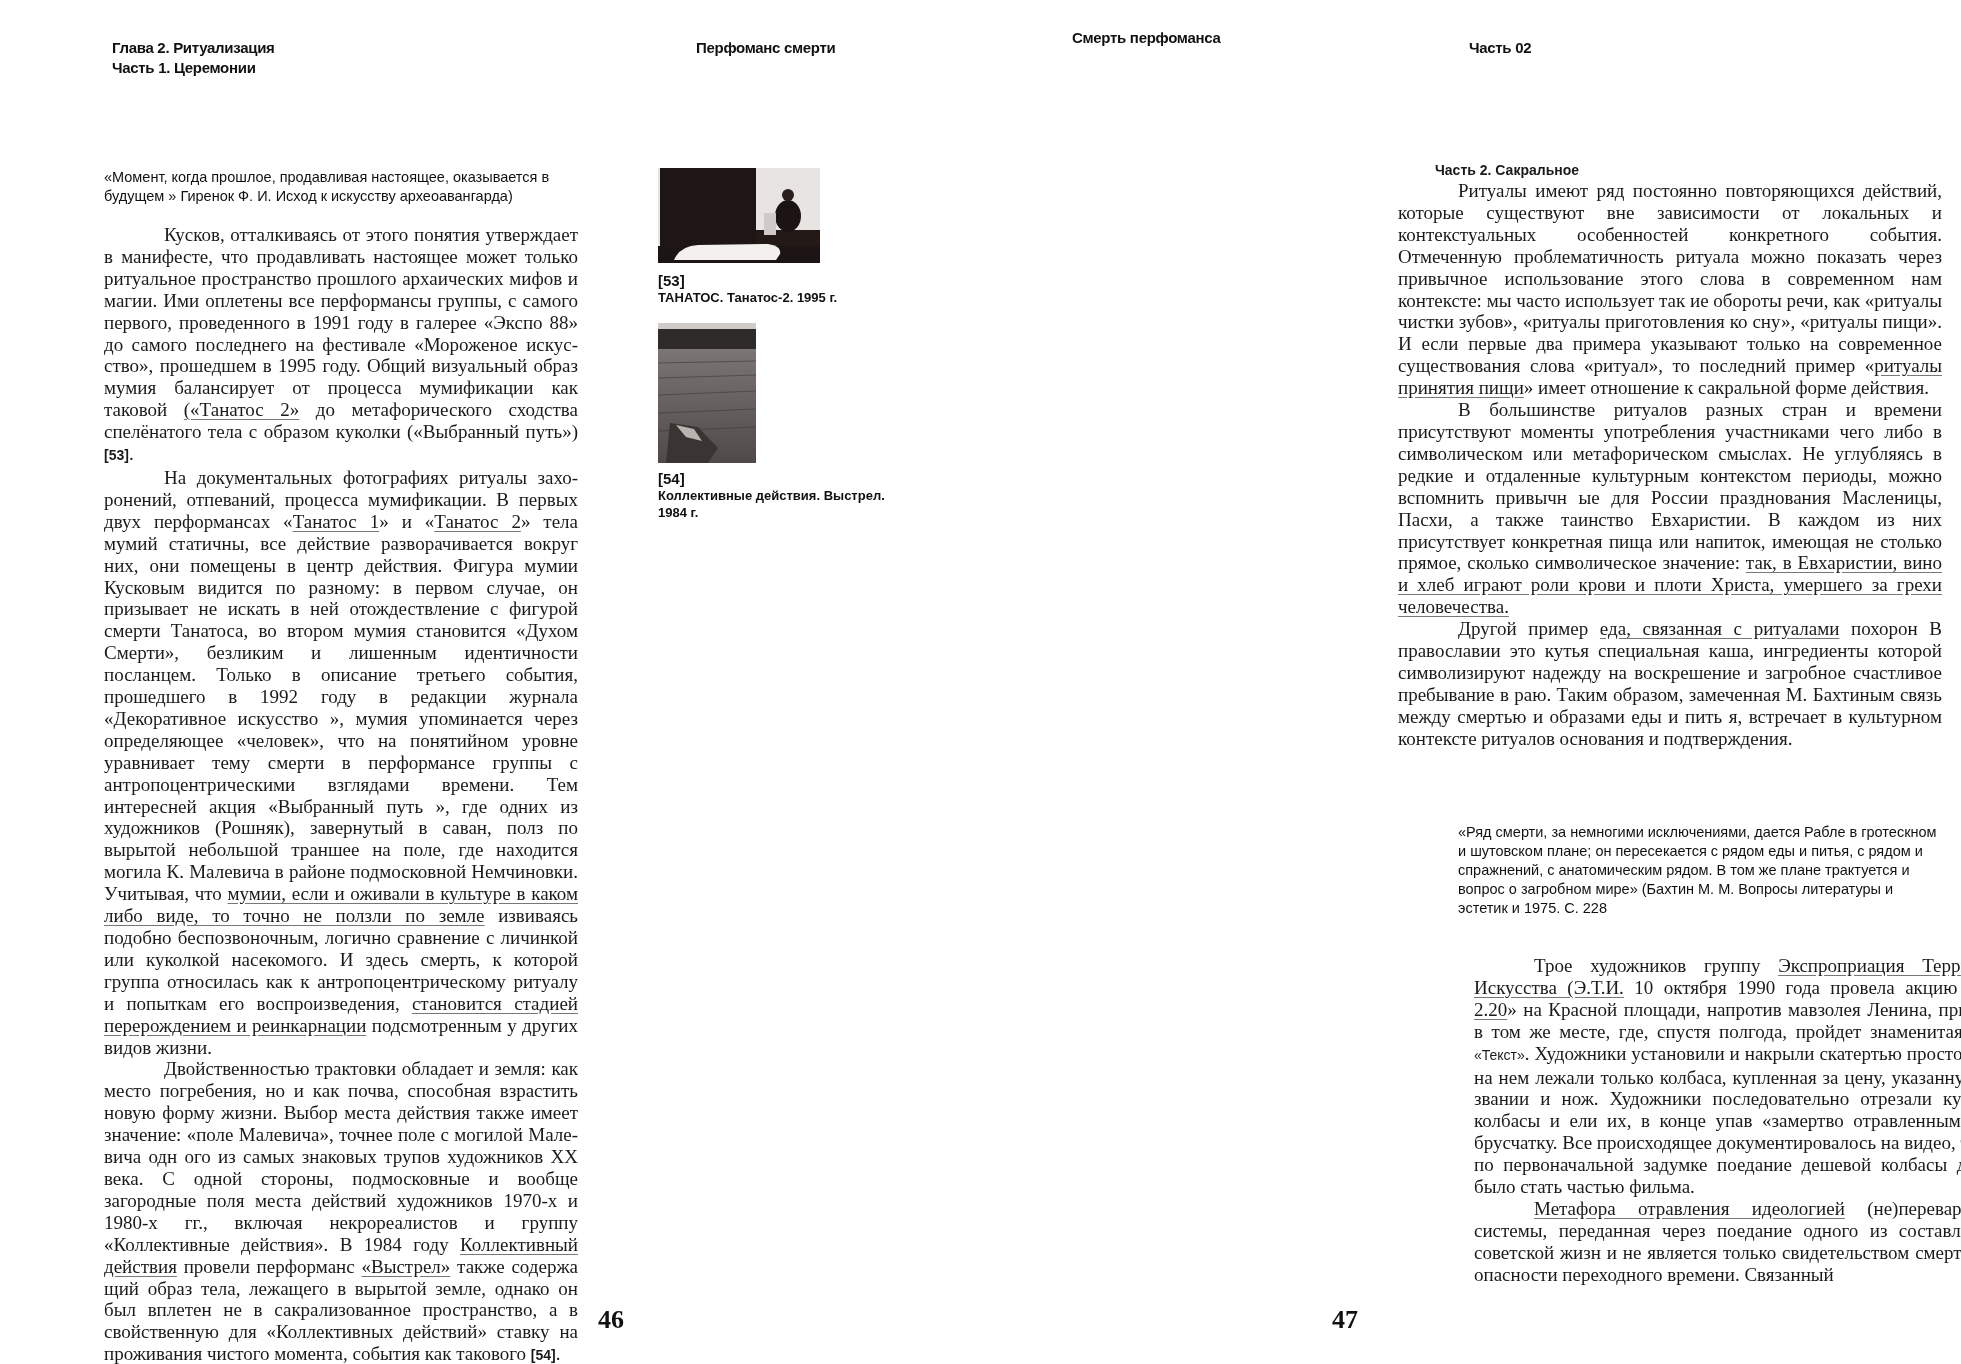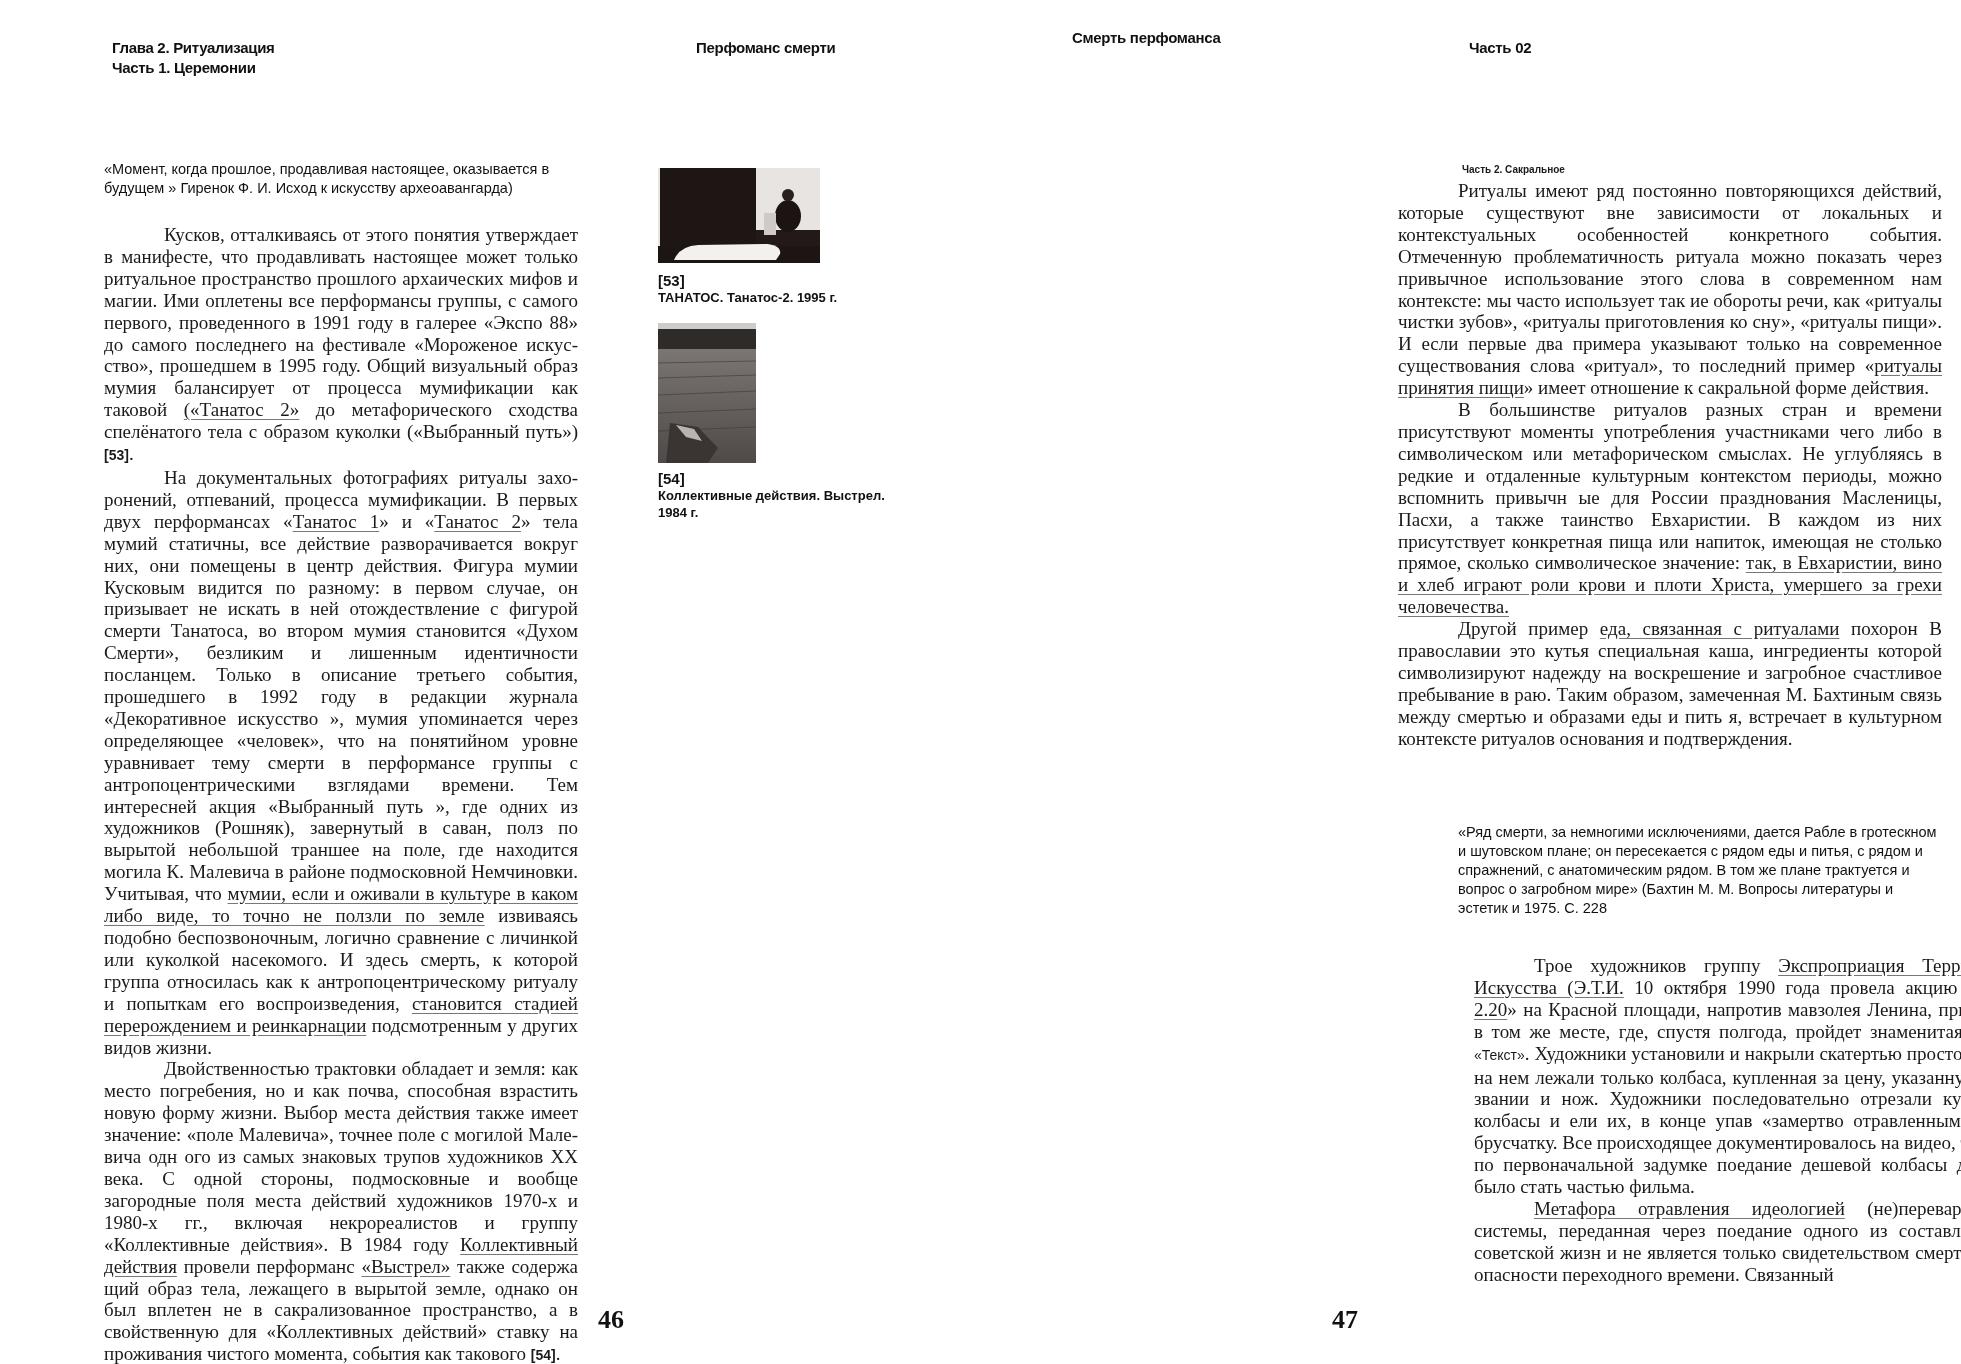--- a/index.html
+++ b/index.html
@@ -8,34 +8,34 @@
   .quote { position: absolute; font-family: "Liberation Sans", sans-serif; font-size: 14.5px; line-height: 19px; color: #111; }
   .col { position: absolute; font-family: "Liberation Serif", serif; font-size: 19px; line-height: 21.9px; text-align: justify; hyphens: manual; color: #1a1a1a; }
   .col p { margin: 0; text-indent: 60px; }
   .u { text-decoration: underline; text-decoration-color: #777; text-underline-offset: 3px; }
   .ref { font-family: "Liberation Sans", sans-serif; font-weight: bold; font-size: 14px; }
   .small-sans { font-family: "Liberation Sans", sans-serif; font-size: 14px; }
   .pagenum { position: absolute; font-family: "Liberation Serif", serif; font-weight: bold; font-size: 26px; line-height: 36px; color: #111; }
   .fig { position: absolute; overflow: hidden; }
   .caption { position: absolute; font-family: "Liberation Sans", sans-serif; font-weight: bold; font-size: 13px; line-height: 17px; color: #111; }
   .caption .num { font-weight: bold; font-size: 15px; }
-  .subhead { font-family: "Liberation Sans", sans-serif; font-weight: bold; font-size: 10px; line-height: 20px; margin-left: 64px; }
+  .subhead { font-family: "Liberation Sans", sans-serif; font-weight: bold; font-size: 14px; line-height: 20px; margin-left: 37px; }
 </style>
 </head>
 <body>
 
 <div class="hdr" style="left:104px; top:38px;">
   <div>Глава 2. Ритуализация</div>
   <div>Часть 1. Церемонии</div>
 </div>
 <div class="hdr" style="left:688px; top:38px;">Перфоманс смерти</div>
 <div class="hdr" style="left:1064px; top:28px;">Смерть перфоманса</div>
 <div class="hdr" style="left:1461px; top:38px;text-align:right;">Часть 02</div>
 
-<div class="quote" style="left:104px; top:160px; width:480px;">«Момент, когда прошлое, продавливая настоящее, оказывается в будущем » Гиренок Ф. И. Исход к искусству археоавангарда)</div>
+<div class="quote" style="left:104px; top:168px; width:480px;">«Момент, когда прошлое, продавливая настоящее, оказывается в будущем » Гиренок Ф. И. Исход к искусству археоавангарда)</div>
 
 <div class="col" style="left:104px; top:224px; width:474px;">
   <p><span>Кусков, отталкиваясь от этого понятия утверждает в манифесте, что продавливать настоящее может только ритуальное пространство прошлого архаических мифов и магии. Ими оплетены все перформансы группы, с самого первого, проведенного в 1991 году в галерее «Экспо 88» до самого последнего на фестивале «Мороженое искус­ство», прошедшем в 1995 году. Общий визуальный образ мумия балансирует от процесса мумификации как таковой </span><span class="u">(«Танатос 2»</span><span> до метафорического сходства спелёнатого тела с образом куколки («Выбранный путь») </span><span class="ref">[53]</span><span>.</span></p>
   <p><span>На документальных фотографиях ритуалы захо­ронений, отпеваний, процесса мумификации. В первых двух перформансах «</span><span class="u">Танатос 1</span><span>» и «</span><span class="u">Танатос 2</span><span>» тела мумий статичны, все действие разворачивается вокруг них, они помещены в центр действия. Фигура мумии Кусковым видится по разному: в первом случае, он призывает не искать в ней отождествление с фигурой смерти Танатоса, во втором мумия становится «Духом Смерти», безликим и лишенным идентичности посланцем. Только в описа­ние третьего события, прошедшего в 1992 году в редакции журнала «Декоративное искусство », мумия упоминается через определяющее «человек», что на понятийном уровне уравнивает тему смерти в перформансе группы с антропо­центрическими взглядами времени. Тем интересней акция «Выбранный путь », где одних из художников (Рошняк), завернутый в саван, полз по вырытой небольшой траншее на поле, где находится могила К. Малевича в районе под­московной Немчиновки. Учитывая, что </span><span class="u">мумии, если и ожи­вали в культуре в каком либо виде, то точно не ползли по земле</span><span> извиваясь подобно беспозвоночным, логично сравне­ние с личинкой или куколкой насекомого. И здесь смерть, к которой группа относилась как к антропоцентрическому ритуалу и попыткам его воспроизведения, </span><span class="u">становится ста­дией перерождением и реинкарнации</span><span> подсмотренным у других видов жизни.</span></p>
   <p><span>Двойственностью трактовки обладает и земля: как место погребения, но и как почва, способная взрастить новую форму жизни. Выбор места действия также имеет значение: «поле Малевича», точнее поле с могилой Мале­вича одн ого из самых знаковых трупов художников XX века. С одной стороны, подмосковные и вообще загородные поля места действий художников 1970-х и 1980-х гг., вклю­чая некрореалистов и группу «Коллективные действия». В 1984 году </span><span class="u">Коллективный действия</span><span> провели перфор­манс </span><span class="u">«Выстрел»</span><span> также содержа щий образ тела, лежащего в вырытой земле, однако он был вплетен не в сакрализо­ванное пространство, а в свойственную для «Коллективных действий» ставку на проживания чистого момента, собы­тия как такового </span><span class="ref">[54]</span><span>.</span></p>
 </div>
 
 <div class="pagenum" style="left:598px; top:1302px;">46</div>
 
 <div class="fig" style="left:658px; top:168px; width:162px; height:95px; background:#efecea;">

